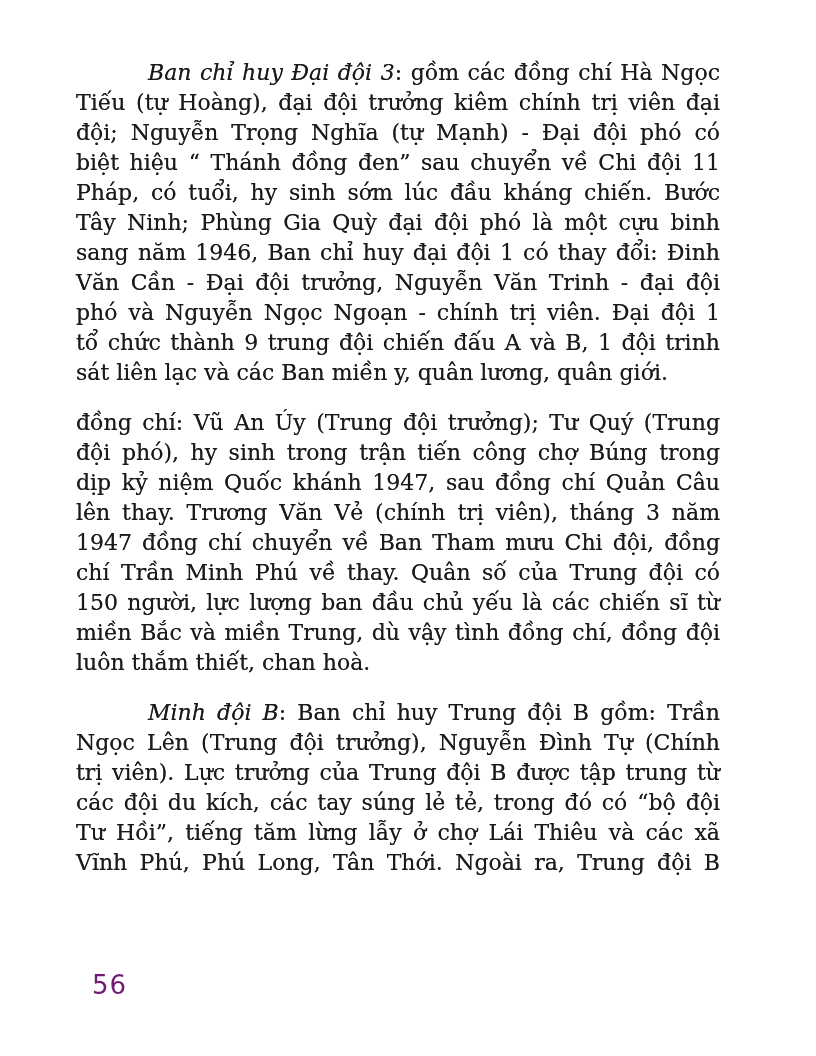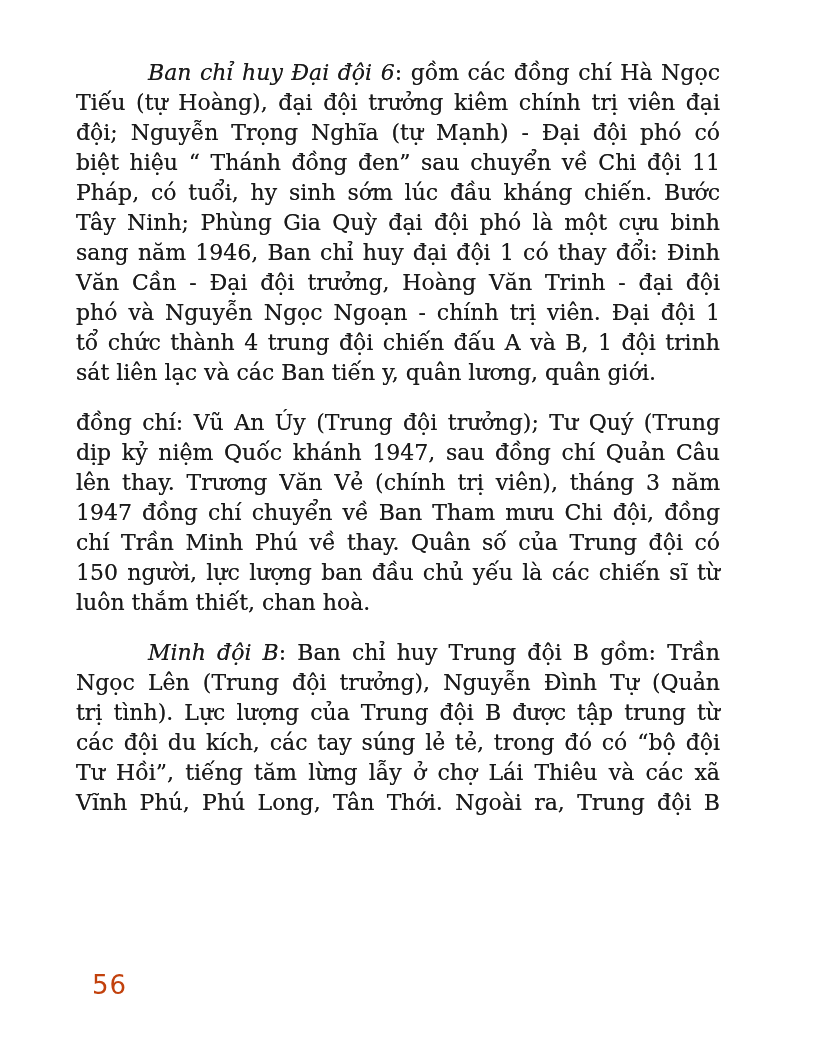--- a/index.html
+++ b/index.html
@@ -44,54 +44,56 @@
   .lead {
     font-style: italic;
   }
   .folio {
     position: absolute;
     left: 92px;
     top: 970px;
     font-family: "DejaVu Sans", "Liberation Sans", sans-serif;
     font-size: 26px;
     font-weight: 500;
-    color: #c2410c;
+    color: #701a75;
     letter-spacing: 1px;
   }
 </style>
 </head>
 <body>
 
 <div class="page">
   <div class="textblock" id="textblock">
       <div class="para">
-        <div class="line first"><span class="lead">Ban chỉ huy Đại đội 6</span>: gồm các đồng chí Hà Ngọc</div>
+        <div class="line first"><span class="lead">Ban chỉ huy Đại đội 3</span>: gồm các đồng chí Hà Ngọc</div>
         <div class="line">Tiếu (tự Hoàng), đại đội trưởng kiêm chính trị viên đại</div>
         <div class="line">đội; Nguyễn Trọng Nghĩa (tự Mạnh) - Đại đội phó có</div>
         <div class="line">biệt hiệu “ Thánh đồng đen” sau chuyển về Chi đội 11</div>
         <div class="line">Pháp, có tuổi, hy sinh sớm lúc đầu kháng chiến. Bước</div>
         <div class="line">Tây Ninh; Phùng Gia Quỳ đại đội phó là một cựu binh</div>
         <div class="line">sang năm 1946, Ban chỉ huy đại đội 1 có thay đổi: Đinh</div>
-        <div class="line">Văn Cần - Đại đội trưởng, Hoàng Văn Trinh - đại đội</div>
+        <div class="line">Văn Cần - Đại đội trưởng, Nguyễn Văn Trinh - đại đội</div>
         <div class="line">phó và Nguyễn Ngọc Ngoạn - chính trị viên. Đại đội 1</div>
-        <div class="line">tổ chức thành 4 trung đội chiến đấu A và B, 1 đội trinh</div>
-        <div class="line last">sát liên lạc và các Ban tiến y, quân lương, quân giới.</div>
+        <div class="line">tổ chức thành 9 trung đội chiến đấu A và B, 1 đội trinh</div>
+        <div class="line last">sát liên lạc và các Ban miền y, quân lương, quân giới.</div>
       </div>
       <div class="para">
         <div class="line">đồng chí: Vũ An Úy (Trung đội trưởng); Tư Quý (Trung</div>
+        <div class="line">đội phó), hy sinh trong trận tiến công chợ Búng trong</div>
         <div class="line">dịp kỷ niệm Quốc khánh 1947, sau đồng chí Quản Câu</div>
         <div class="line">lên thay. Trương Văn Vẻ (chính trị viên), tháng 3 năm</div>
         <div class="line">1947 đồng chí chuyển về Ban Tham mưu Chi đội, đồng</div>
         <div class="line">chí Trần Minh Phú về thay. Quân số của Trung đội có</div>
         <div class="line">150 người, lực lượng ban đầu chủ yếu là các chiến sĩ từ</div>
+        <div class="line">miền Bắc và miền Trung, dù vậy tình đồng chí, đồng đội</div>
         <div class="line last">luôn thắm thiết, chan hoà.</div>
       </div>
       <div class="para">
         <div class="line first"><span class="lead">Minh đội B</span>: Ban chỉ huy Trung đội B gồm: Trần</div>
-        <div class="line">Ngọc Lên (Trung đội trưởng), Nguyễn Đình Tự (Quản</div>
-        <div class="line">trị tình). Lực lượng của Trung đội B được tập trung từ</div>
+        <div class="line">Ngọc Lên (Trung đội trưởng), Nguyễn Đình Tự (Chính</div>
+        <div class="line">trị viên). Lực trưởng của Trung đội B được tập trung từ</div>
         <div class="line">các đội du kích, các tay súng lẻ tẻ, trong đó có “bộ đội</div>
         <div class="line">Tư Hồi”, tiếng tăm lừng lẫy ở chợ Lái Thiêu và các xã</div>
         <div class="line">Vĩnh Phú, Phú Long, Tân Thới. Ngoài ra, Trung đội B</div>
       </div>
     </div>
   <div class="folio">56</div>
 </div>
 
 </body></html>

